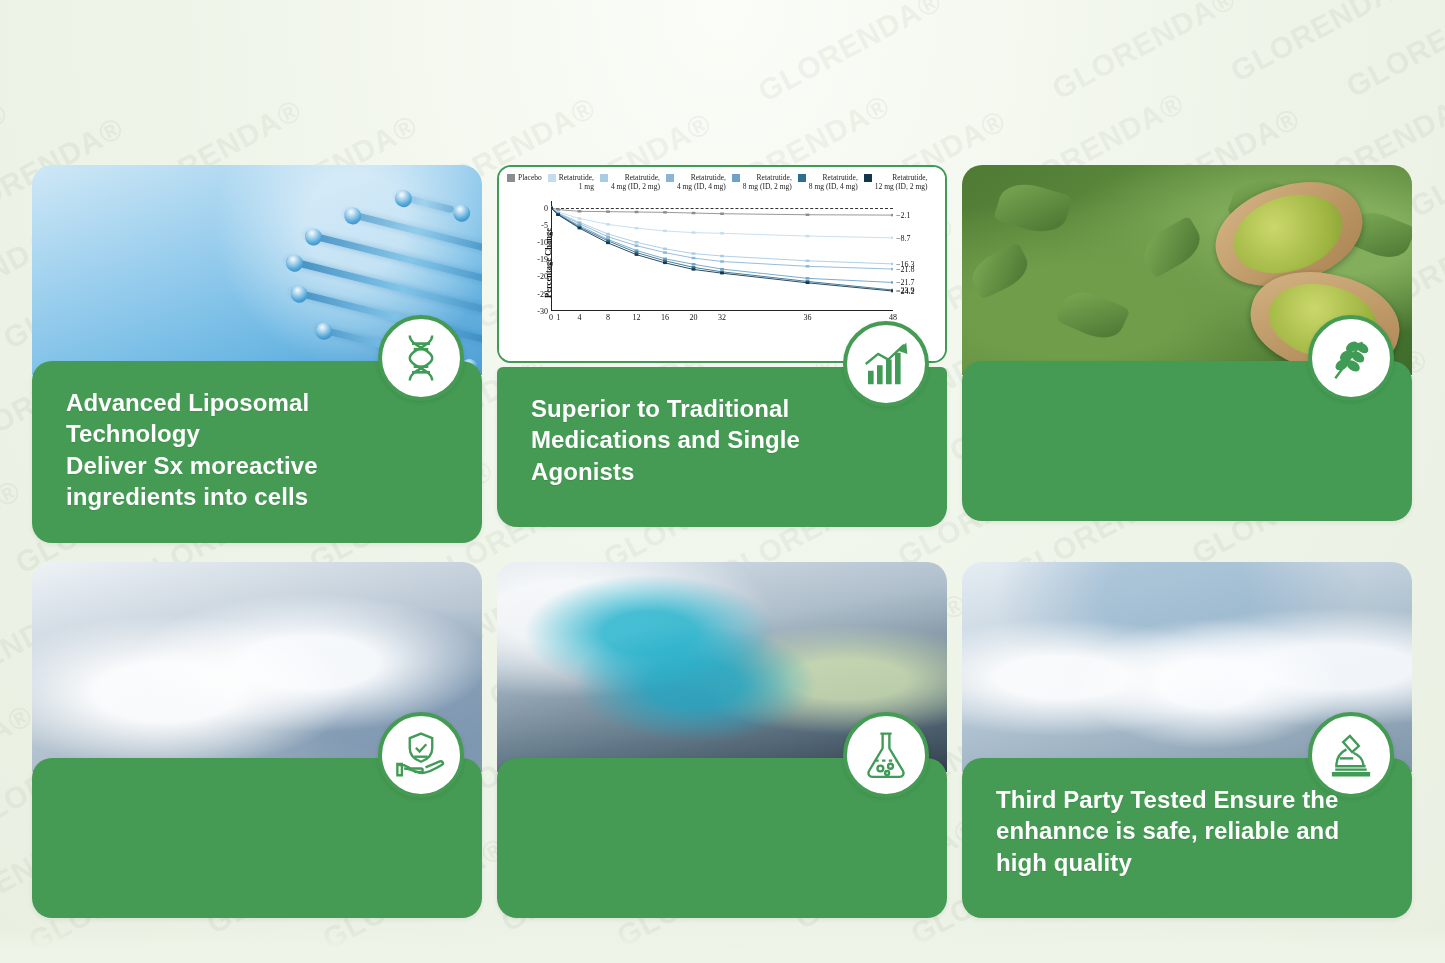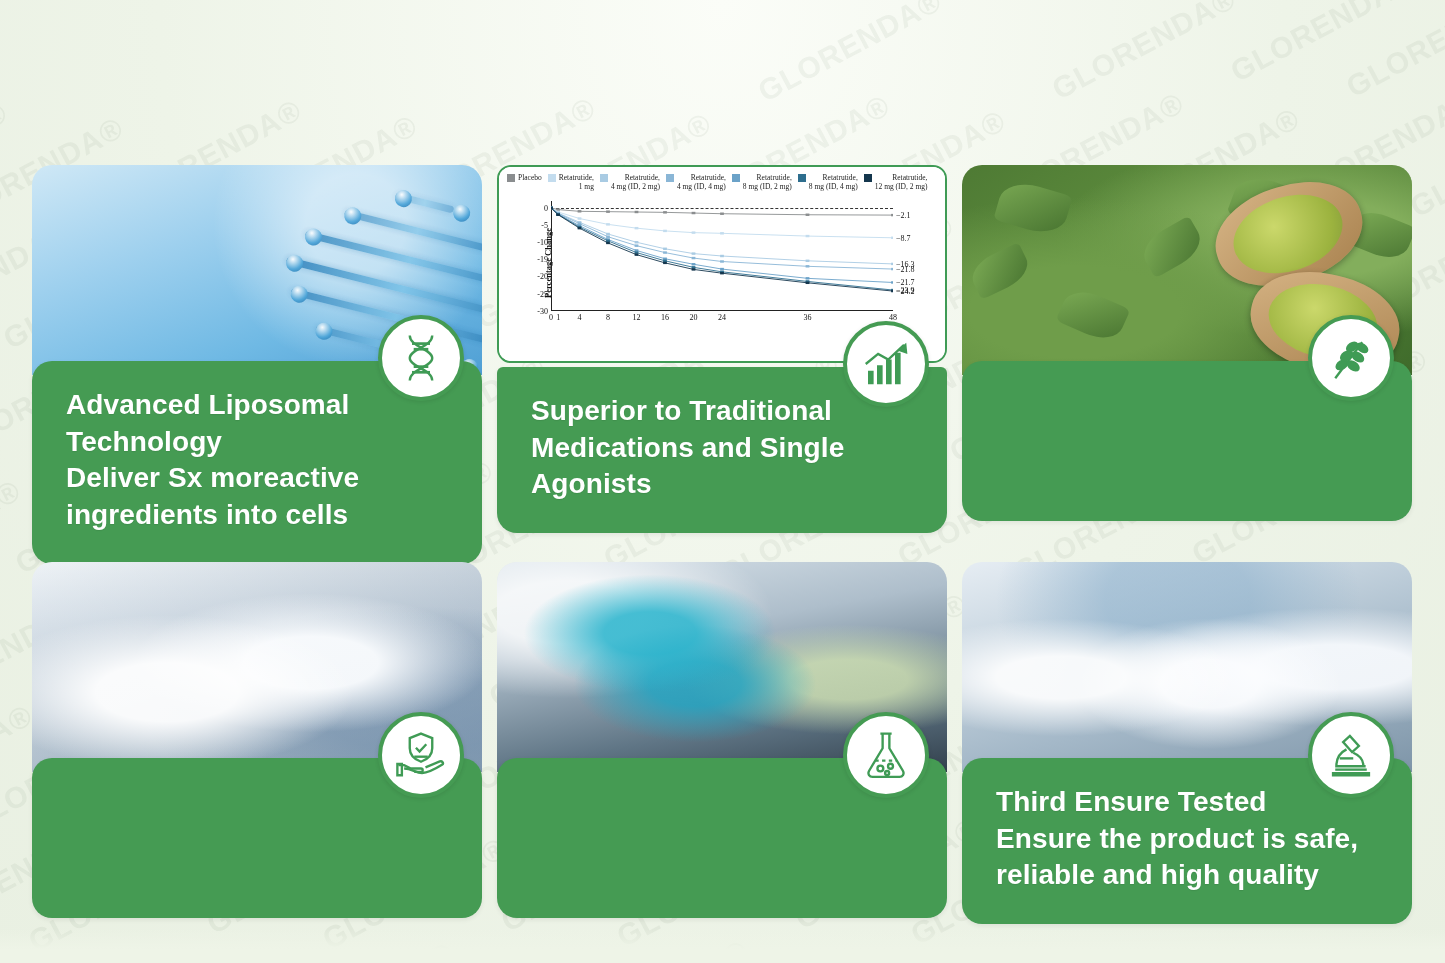--- a/index.html
+++ b/index.html
@@ -113,21 +113,21 @@
     padding: 26px 26px 30px 34px;
     min-height: 160px;
     box-shadow: 0 2px 5px rgba(0,0,0,0.07);
   }
   .card.framed-card .card-body {
     margin-top: 4px;
     border-radius: 6px 6px 20px 20px;
   }
   .card-text {
     color: #ffffff;
-    font-size: 28px;
+    font-size: 24px;
     font-weight: 700;
     line-height: 1.31;
     letter-spacing: 0.1px;
     white-space: pre-line;
     text-shadow: 0 1px 1px rgba(0,0,0,0.08);
     max-width: 370px;
   }
 
   
   .badge {
@@ -590,21 +590,21 @@
                 <span class="ytick" style="top:68.75%">-20</span>
                 <span class="ytick" style="top:84.375%">-25</span>
                 <span class="ytick" style="top:100%">-30</span>
                 <span class="xtick" style="left:0%">0</span>
                 <span class="xtick" style="left:2.083333333333333%">1</span>
                 <span class="xtick" style="left:8.333333333333332%">4</span>
                 <span class="xtick" style="left:16.666666666666664%">8</span>
                 <span class="xtick" style="left:25%">12</span>
                 <span class="xtick" style="left:33.33333333333333%">16</span>
                 <span class="xtick" style="left:41.66666666666667%">20</span>
-                <span class="xtick" style="left:50%">24</span>
+                <span class="xtick" style="left:50%">32</span>
                 <span class="xtick" style="left:75%">36</span>
                 <span class="xtick" style="left:100%">48</span>
                 <span class="endlabel" style="top:12.812499999999998%">−2.1</span>
                 <span class="endlabel" style="top:33.4375%">−8.7</span>
                 <span class="endlabel" style="top:57.1875%">−16.3</span>
                 <span class="endlabel" style="top:61.875%">−21.8</span>
                 <span class="endlabel" style="top:74.0625%">−21.7</span>
                 <span class="endlabel" style="top:80.9375%">−23.9</span>
                 <span class="endlabel" style="top:81.875%">−24.2</span>
       </div>
@@ -693,19 +693,19 @@
           <div class="badge">
             <svg viewBox="0 0 48 48">
       <path d="M17 12.5l6-5.5 8 9-6 5.5z"></path>
       <path d="M26 22c6 2.5 9 7 9 12"></path>
       <path d="M20 19c-6 3-9 8-9 15h26"></path>
       <path d="M10 37h28"></path>
       <path class="fillx" d="M7 39h34v4H7z"></path>
       <path d="M14 27h12" stroke-width="2.4"></path>
     </svg>
           </div>
-          <div class="card-text">Third Ensure Tested Ensure the product is safe, reliable and high quality</div>
+          <div class="card-text">Third Party Tested Ensure the enhannce is safe, reliable and high quality</div>
         </div>
       </div>
     </div>
 
   <div id="bottom-band"></div>
 </div>
 
 </body></html>

